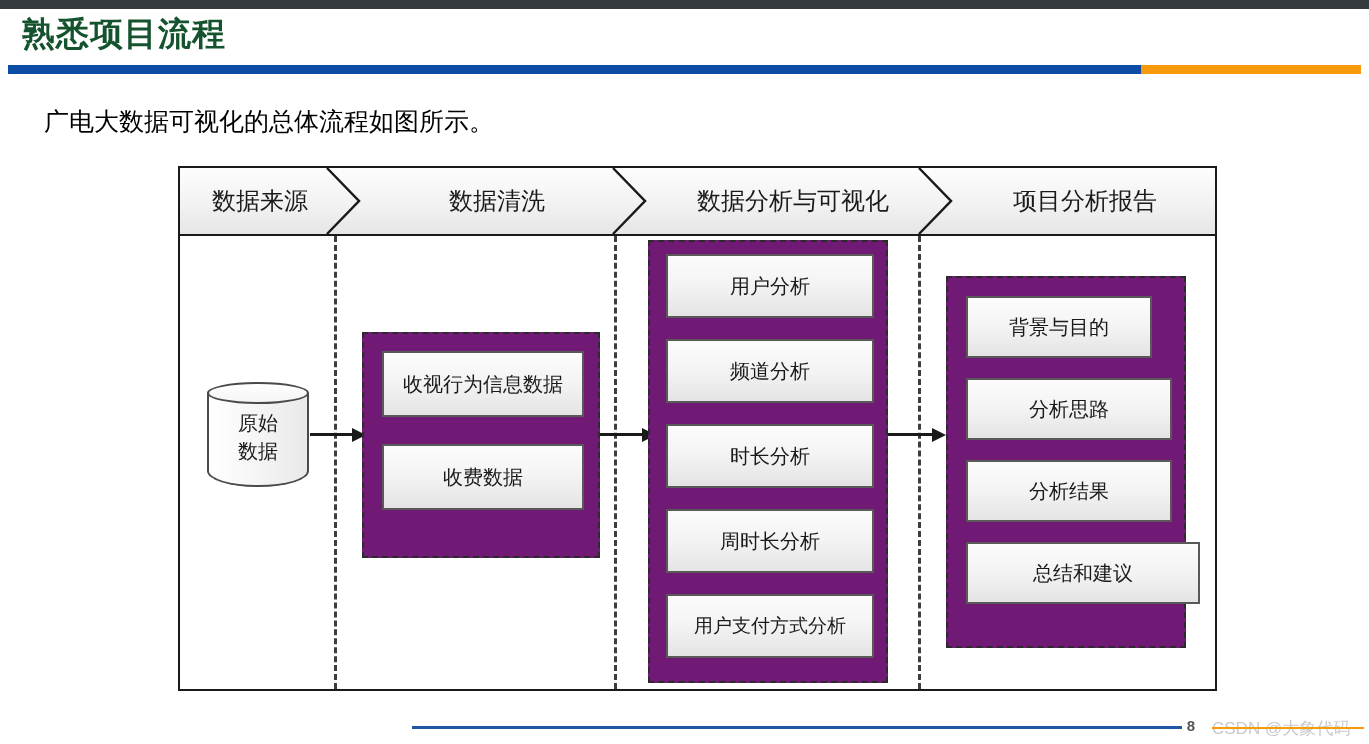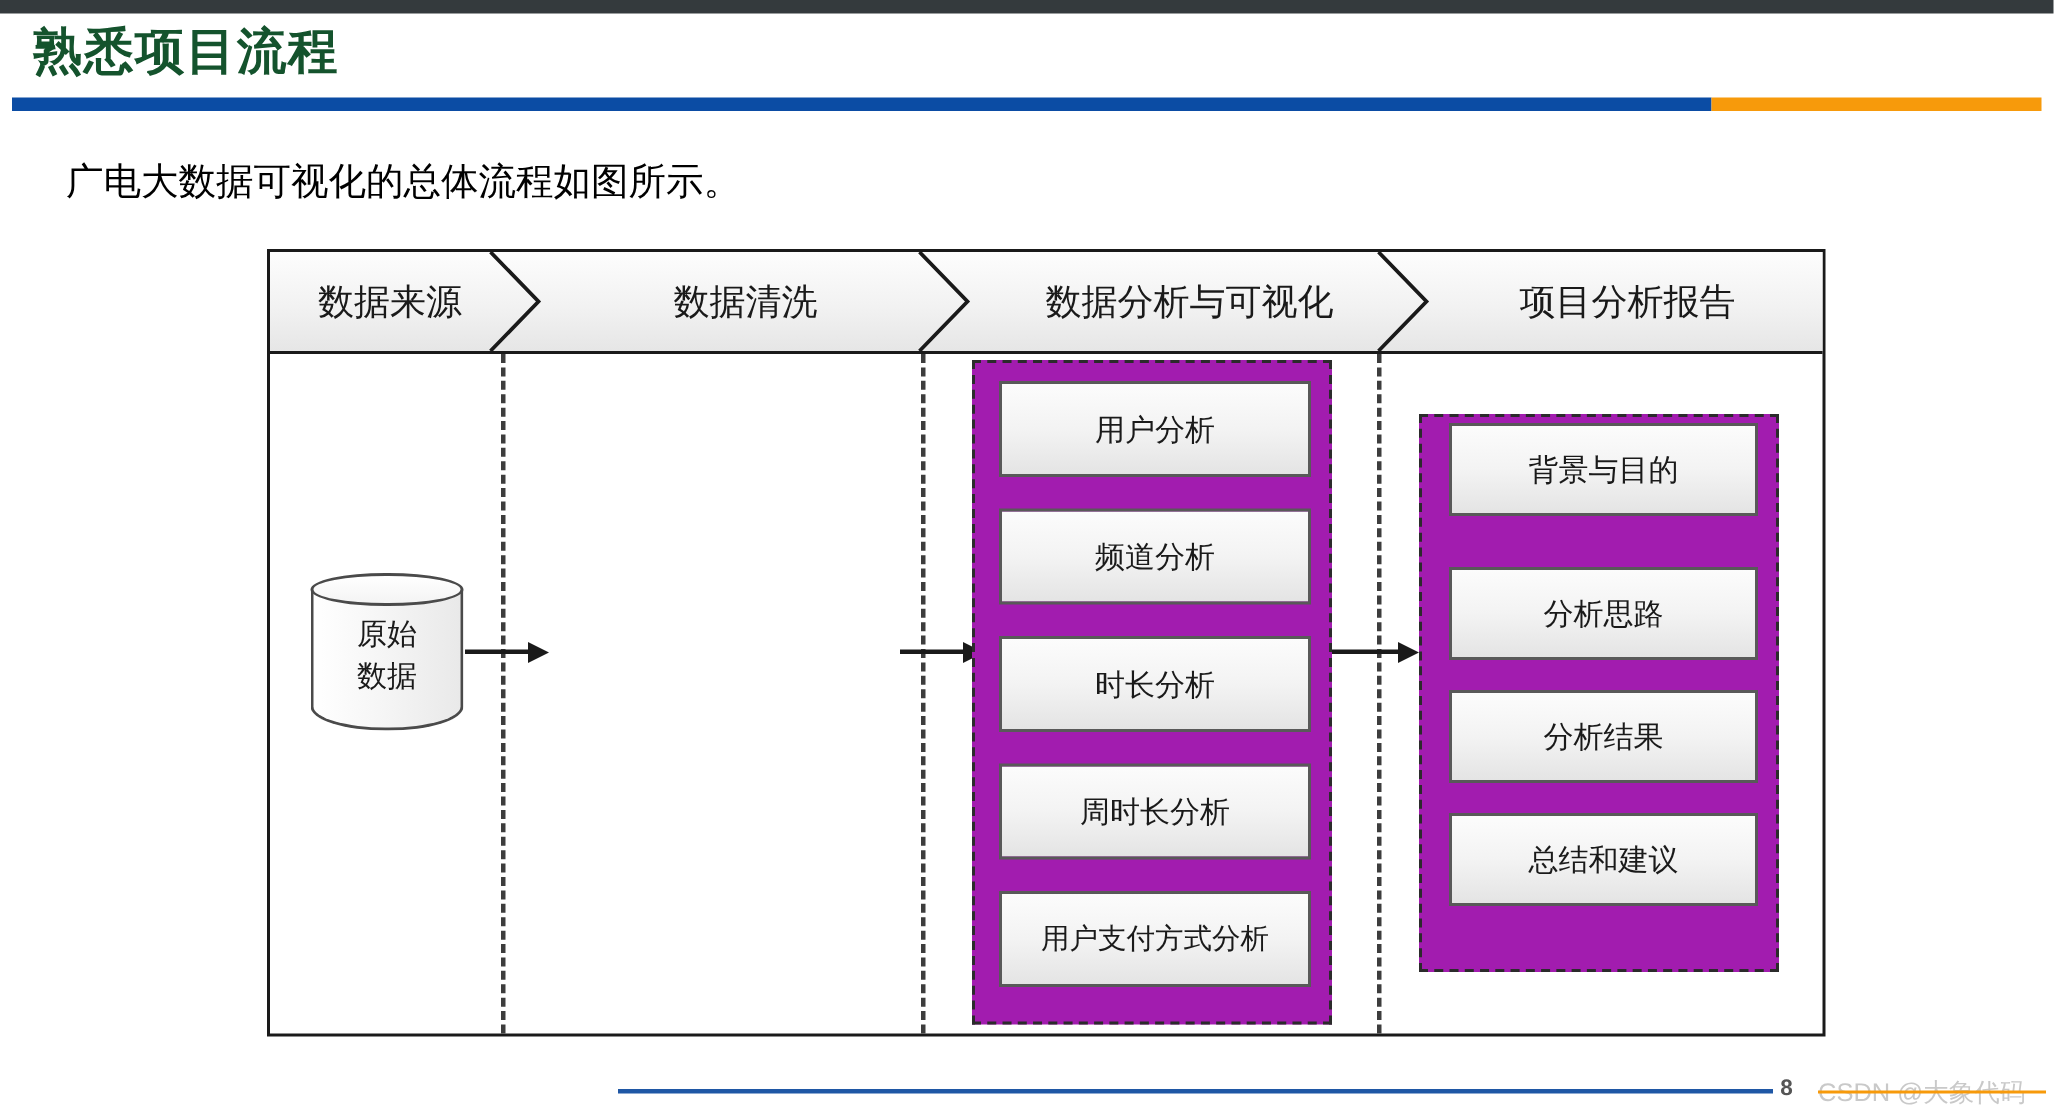--- a/index.html
+++ b/index.html
@@ -167,21 +167,21 @@
     width: 0; height: 0;
     border-top: 7px solid transparent;
     border-bottom: 7px solid transparent;
     border-left: 14px solid #1a1a1a;
   }
 
   
   .group {
     position: absolute;
     border: 2px dashed #2b2b2b;
-    background: #a21caf;
+    background: #701a75;
     box-sizing: border-box;
   }
 
   
   .node {
     position: absolute;
     box-sizing: border-box;
     border: 2px solid #595959;
     background: linear-gradient(to bottom, #fcfcfc 0%, #f3f3f3 50%, #e4e4e4 100%);
     display: flex;
@@ -274,44 +274,48 @@
         <div>原始</div>
         <div>数据</div>
       </div>
     </div>
 
     <div class="arrow" style="left:130px; top:192px; width:56px;">
       <div class="shaft" style="width:42px;"></div>
       <div class="head" style="left:42px;"></div>
     </div>
 
+    <div class="group" style="left:182px; top:96px; width:238px; height:226px;">
+      <div class="node" style="left:18px; top:17px; width:202px; height:66px;">收视行为信息数据</div>
+      <div class="node" style="left:18px; top:110px; width:202px; height:66px;">收费数据</div>
+    </div>
 
     <div class="arrow" style="left:420px; top:192px; width:56px;">
       <div class="shaft" style="width:42px;"></div>
       <div class="head" style="left:42px;"></div>
     </div>
 
     <div class="group" style="left:468px; top:4px; width:240px; height:443px;">
       <div class="node" style="left:16px; top:12px;  width:208px; height:64px;">用户分析</div>
       <div class="node" style="left:16px; top:97px;  width:208px; height:64px;">频道分析</div>
       <div class="node" style="left:16px; top:182px; width:208px; height:64px;">时长分析</div>
       <div class="node" style="left:16px; top:267px; width:208px; height:64px;text-align:center;">周时长分析</div>
       <div class="node small" style="left:16px; top:352px; width:208px; height:64px;">用户支付方式分析</div>
     </div>
 
     <div class="arrow" style="left:708px; top:192px; width:58px;">
       <div class="shaft" style="width:44px;"></div>
       <div class="head" style="left:44px;"></div>
     </div>
 
     <div class="group" style="left:766px; top:40px; width:240px; height:372px;">
-      <div class="node" style="left:18px; top:4px;  width:206px; height:62px;">背景与目的</div>
+      <div class="node" style="left:18px; top:18px;  width:186px; height:62px;">背景与目的</div>
       <div class="node" style="left:18px; top:100px; width:206px; height:62px;">分析思路</div>
       <div class="node" style="left:18px; top:182px; width:206px; height:62px;">分析结果</div>
-      <div class="node" style="left:18px; top:264px; width:206px; height:62px;">总结和建议</div>
+      <div class="node" style="left:18px; top:264px; width:234px; height:62px;">总结和建议</div>
     </div>
 
   </div>
 </div>
 
 <div class="footer-line"></div>
 <div class="page-num">8</div>
 <div class="watermark">CSDN @大象代码</div>
 <div class="watermark-strike"></div>
 

